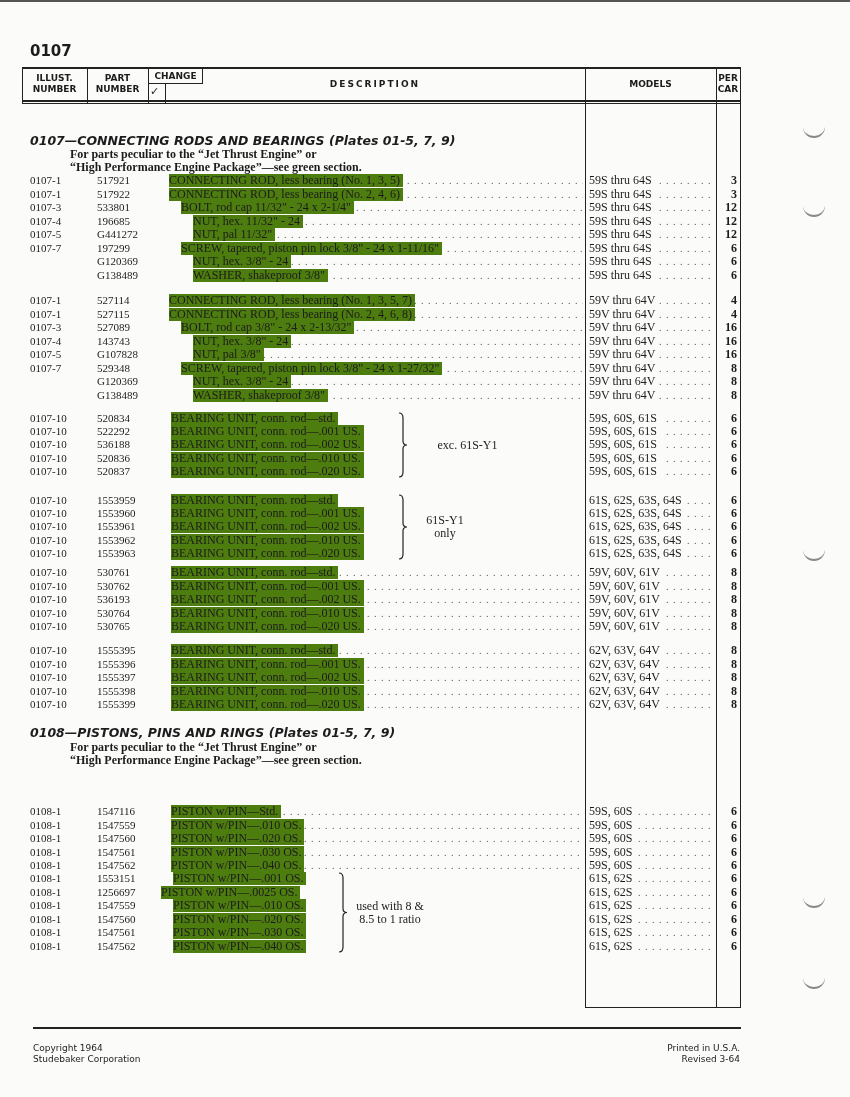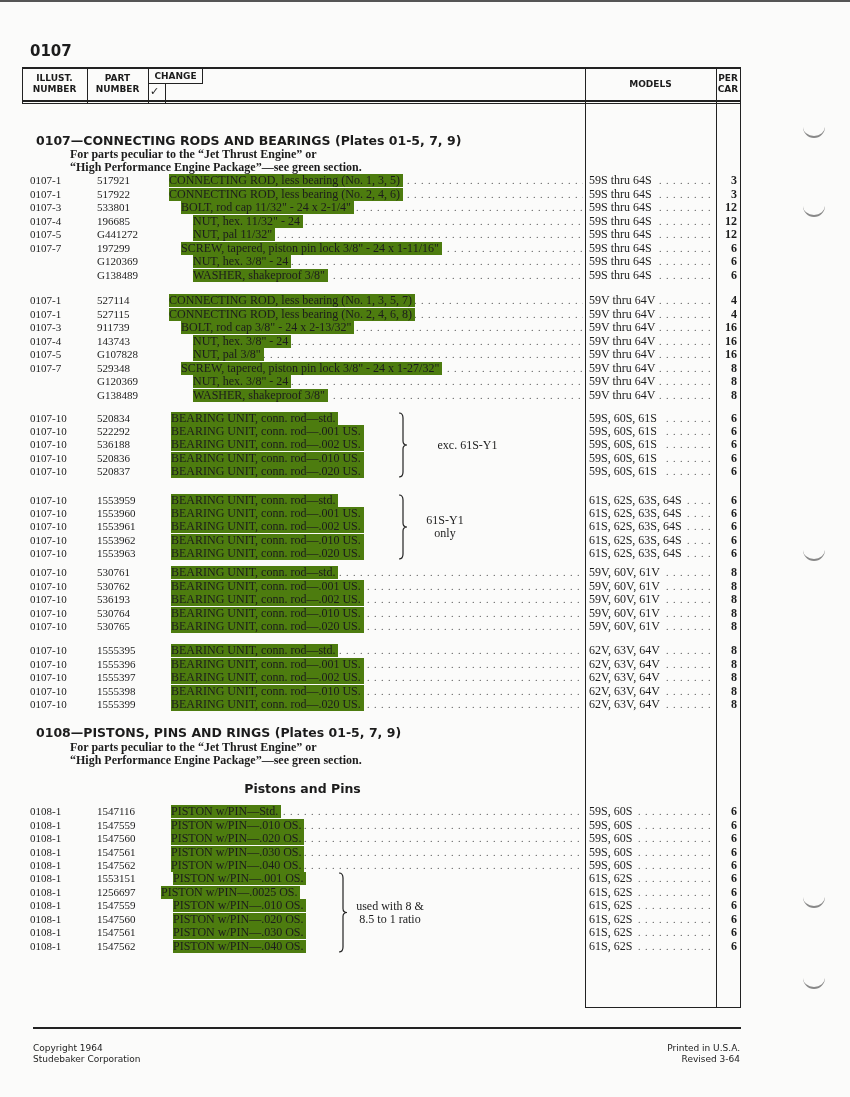--- a/index.html
+++ b/index.html
@@ -22,21 +22,21 @@
   .frame-hdr-bottom { position: absolute; left: 22px; top: 98px; width: 718px; height: 4px; border-top: 2px solid #222; border-bottom: 1px solid #222; box-sizing: border-box; }
   .vline { position: absolute; width: 1px; background: #222; }
   .frame-bottom { position: absolute; left: 585px; top: 1005px; width: 155px; height: 1px; background: #222; }
   .footer-rule { position: absolute; left: 33px; top: 1025px; width: 708px; height: 2px; background: #222; }
 
   .colhdr { position: absolute; font-size: 9px; font-weight: bold; text-align: center; line-height: 11px; }
   .change-box { position: absolute; left: 149px; top: 67px; width: 53px; height: 14px; border-right: 1px solid #222; border-bottom: 1px solid #222; font-size: 9px; font-weight: bold; text-align: center; line-height: 14px; }
   .check { position: absolute; left: 150px; top: 83px; font-size: 11px; }
 
   
-  .sec-title { position: absolute; left: 36px; font-size: 12.5px; font-weight: bold; }
+  .sec-title { position: absolute; left: 30px; font-size: 12.5px; font-weight: bold; font-style: italic; }
   .sec-note { position: absolute; left: 70px; font-size: 12px; font-weight: bold; line-height: 13px; }
   .sub-title { position: absolute; left: 0; width: 585px; text-align: center; font-size: 12.5px; font-weight: bold; padding-left: 20px; box-sizing: border-box; }
 
   
   .row { position: absolute; left: 0; width: 850px; height: 13px; font-size: 12px; line-height: 13px; white-space: nowrap; }
   .c-illus { position: absolute; left: 30px; font-size: 11px; }
   .c-part { position: absolute; left: 97px; font-size: 11px; }
   .c-desc { position: absolute; overflow: hidden; }
   .c-desc .txt { background: #4d7c0f; padding-right: 3px; position: relative; z-index: 1; }
   .c-desc .dots { position: absolute; left: 0; right: 0; top: 0; color: #555; letter-spacing: 1px; font-size: 10px; overflow: hidden; }
@@ -70,38 +70,38 @@
   <div class="colhdr sans" style="left:22px;top:71px;width:65px;">
     <div>ILLUST.</div>
     <div>NUMBER</div>
   </div>
   <div class="colhdr sans" style="left:87px;top:71px;width:61px;">
     <div>PART</div>
     <div>NUMBER</div>
   </div>
   <div class="change-box sans">CHANGE</div>
   <div class="check">✓</div>
+  <div class="colhdr sans" style="left:165px;top:77px;width:420px;letter-spacing:2px;">DESCRIPTION</div>
   <div class="colhdr sans" style="left:585px;top:77px;width:131px;">MODELS</div>
   <div class="colhdr sans" style="left:716px;top:71px;width:24px;">
     <div>PER</div>
     <div>CAR</div>
   </div>
 
   <div class="sec-title sans" style="top:131px;">0107—CONNECTING RODS AND BEARINGS (Plates 01-5, 7, 9)</div>
   <div class="sec-note serif" style="top:146px;">
     <div>For parts peculiar to the “Jet Thrust Engine” or</div>
     <div>“High Performance Engine Package”—see green section.</div>
   </div>
 
   <div class="sec-title sans" style="top:723px;">0108—PISTONS, PINS AND RINGS (Plates 01-5, 7, 9)</div>
   <div class="sec-note serif" style="top:739px;">
     <div>For parts peculiar to the “Jet Thrust Engine” or</div>
     <div>“High Performance Engine Package”—see green section.</div>
   </div>
-  <div class="sub-title sans" style="top:779px;">Pistons and Pins</div>
 
   <div id="rows">
       <div class="row serif" style="top: 172px;">
         <span class="c-illus">0107-1</span>
         <span class="c-part">517921</span>
         <div class="c-desc" style="left: 169px; width: 414px;"><span class="dots">. . . . . . . . . . . . . . . . . . . . . . . . . . . . . . . . . . . . . . . . . . . . . . . . . . . . . . . . . . . . . . . . . . . . . . . . . . . . . . . . . . . . . . . . . . . . . . . . . . . . . . . . . . . . . . . . . . . . . . . . </span><span class="txt">CONNECTING ROD, less bearing (No. 1, 3, 5)</span></div>
         <div class="c-models"><span class="dots">. . . . . . . . . . . . . . . . . . . . . . . . . . . . . . . . . . . . . . . . . . . . . . . . . . . . . . . . . . . . . . . . . . . . . . . . . . . . . . . . . . . . . . . . . . . . . . . . . . . . . . . . . . . . . . . . . . . . . . . . </span><span class="txt">59S thru 64S</span></div>
         <span class="c-per">3</span>
       </div>
       <div class="row serif" style="top: 185.5px;">
@@ -162,21 +162,21 @@
       </div>
       <div class="row serif" style="top: 305.5px;">
         <span class="c-illus">0107-1</span>
         <span class="c-part">527115</span>
         <div class="c-desc" style="left: 169px; width: 414px;"><span class="dots">. . . . . . . . . . . . . . . . . . . . . . . . . . . . . . . . . . . . . . . . . . . . . . . . . . . . . . . . . . . . . . . . . . . . . . . . . . . . . . . . . . . . . . . . . . . . . . . . . . . . . . . . . . . . . . . . . . . . . . . . </span><span class="txt">CONNECTING ROD, less bearing (No. 2, 4, 6, 8)</span></div>
         <div class="c-models"><span class="dots">. . . . . . . . . . . . . . . . . . . . . . . . . . . . . . . . . . . . . . . . . . . . . . . . . . . . . . . . . . . . . . . . . . . . . . . . . . . . . . . . . . . . . . . . . . . . . . . . . . . . . . . . . . . . . . . . . . . . . . . . </span><span class="txt">59V thru 64V</span></div>
         <span class="c-per">4</span>
       </div>
       <div class="row serif" style="top: 319px;">
         <span class="c-illus">0107-3</span>
-        <span class="c-part">911739</span>
+        <span class="c-part">527089</span>
         <div class="c-desc" style="left: 181px; width: 402px;"><span class="dots">. . . . . . . . . . . . . . . . . . . . . . . . . . . . . . . . . . . . . . . . . . . . . . . . . . . . . . . . . . . . . . . . . . . . . . . . . . . . . . . . . . . . . . . . . . . . . . . . . . . . . . . . . . . . . . . . . . . . . . . . </span><span class="txt">BOLT, rod cap 3/8" - 24 x 2-13/32"</span></div>
         <div class="c-models"><span class="dots">. . . . . . . . . . . . . . . . . . . . . . . . . . . . . . . . . . . . . . . . . . . . . . . . . . . . . . . . . . . . . . . . . . . . . . . . . . . . . . . . . . . . . . . . . . . . . . . . . . . . . . . . . . . . . . . . . . . . . . . . </span><span class="txt">59V thru 64V</span></div>
         <span class="c-per">16</span>
       </div>
       <div class="row serif" style="top: 332.5px;">
         <span class="c-illus">0107-4</span>
         <span class="c-part">143743</span>
         <div class="c-desc" style="left: 193px; width: 390px;"><span class="dots">. . . . . . . . . . . . . . . . . . . . . . . . . . . . . . . . . . . . . . . . . . . . . . . . . . . . . . . . . . . . . . . . . . . . . . . . . . . . . . . . . . . . . . . . . . . . . . . . . . . . . . . . . . . . . . . . . . . . . . . . </span><span class="txt">NUT, hex. 3/8" - 24</span></div>
         <div class="c-models"><span class="dots">. . . . . . . . . . . . . . . . . . . . . . . . . . . . . . . . . . . . . . . . . . . . . . . . . . . . . . . . . . . . . . . . . . . . . . . . . . . . . . . . . . . . . . . . . . . . . . . . . . . . . . . . . . . . . . . . . . . . . . . . </span><span class="txt">59V thru 64V</span></div>
         <span class="c-per">16</span>

